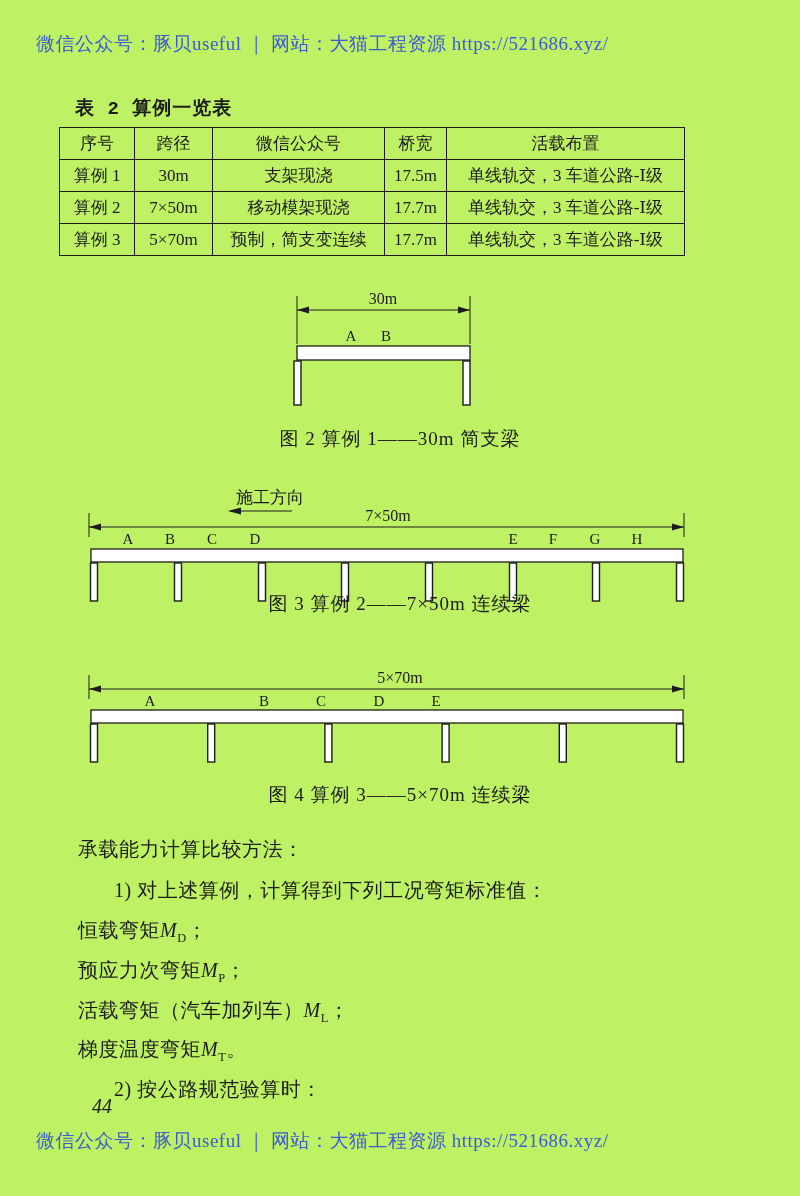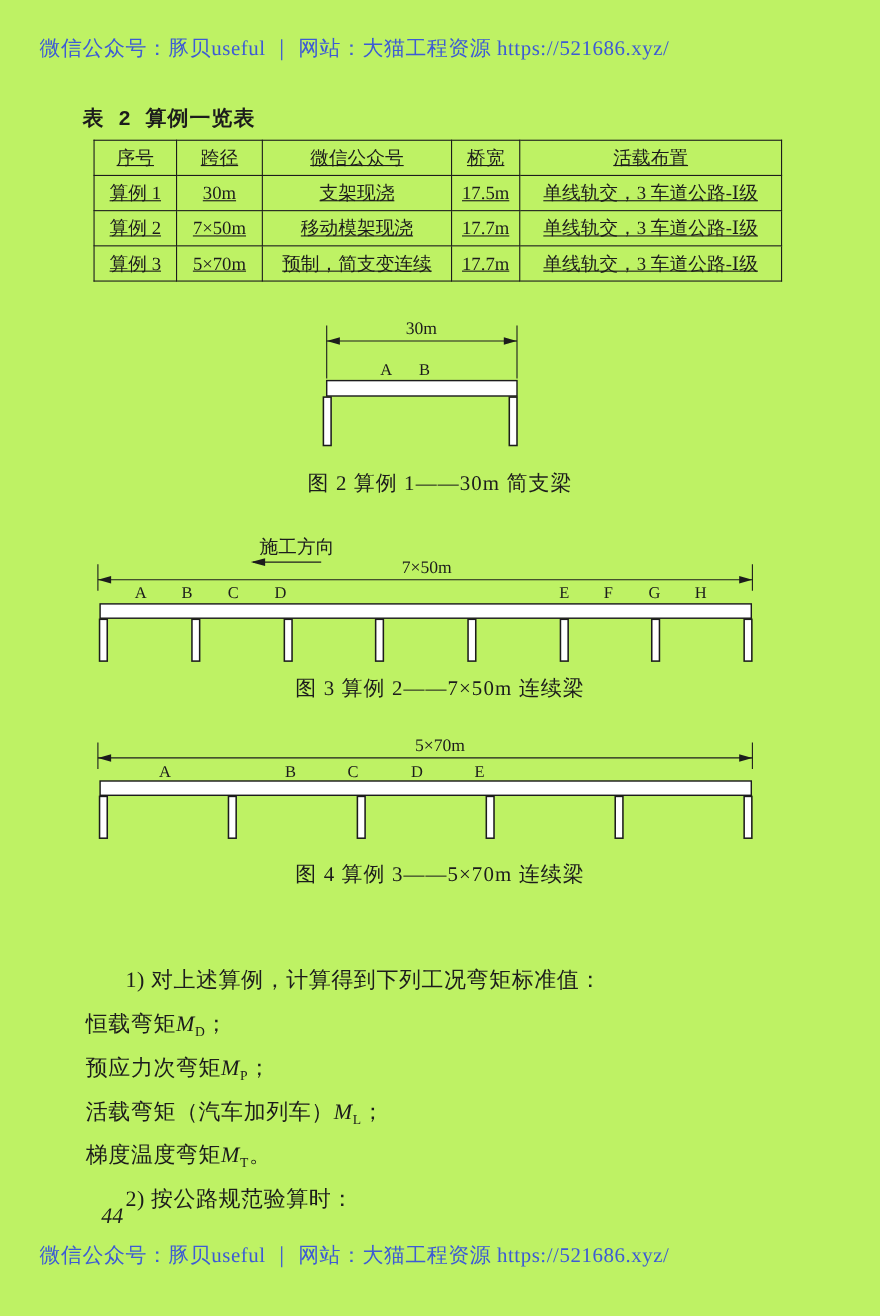--- a/index.html
+++ b/index.html
@@ -11,22 +11,22 @@
     position:absolute; left:36px; white-space:nowrap;
     font-size:19px; letter-spacing:0.5px; color:#3d5bd5;
   }
   .wm-top { top:31px; }
   .wm-bottom { top:1128px; }
   .tbl-title {
     position:absolute; left:75px; top:95px; width:625px;
     text-align:left; font-weight:bold; font-size:19px; letter-spacing:1px;font-family:Liberation Mono, monospace;
   }
   table.examples {
-    position:absolute; left:85px; top:127px; width:625px;
-    border-collapse:collapse; table-layout:fixed;text-decoration:underline;
+    position:absolute; left:59px; top:127px; width:625px;
+    border-collapse:collapse; table-layout:fixed;
   }
   table.examples th, table.examples td {
     border:1.6px solid #1c1c1c; height:31px; padding:0 3px;
     font-size:17px; font-weight:normal; text-align:center; vertical-align:middle;
     white-space:nowrap; overflow:hidden;
   }
   .fig-svg { position:absolute; left:0; }
   .fig-svg text { fill:#1c1c1c; font-family:"Liberation Serif","DejaVu Serif",serif; }
   .fig-caption {
     position:absolute; left:0; width:800px; text-align:center;
@@ -139,21 +139,21 @@
       <rect x="90.5" y="80" width="7" height="38"></rect>
       <rect x="174.5" y="80" width="7" height="38"></rect>
       <rect x="258.5" y="80" width="7" height="38"></rect>
       <rect x="341.5" y="80" width="7" height="38"></rect>
       <rect x="425.5" y="80" width="7" height="38"></rect>
       <rect x="509.5" y="80" width="7" height="38"></rect>
       <rect x="592.5" y="80" width="7" height="38"></rect>
       <rect x="676.5" y="80" width="7" height="38"></rect>
     </g>
   </svg>
-  <div class="fig-caption" style="top:613px;font-family:Liberation Serif, serif;">图 3  算例 2——7×50m 连续梁</div>
+  <div class="fig-caption" style="top:591px;font-family:Liberation Serif, serif;">图 3  算例 2——7×50m 连续梁</div>
 
   <svg class="fig-svg" style="top:663px;" width="800" height="115" viewBox="0 0 800 115">
     <text x="400" y="20" text-anchor="middle" font-size="16">5×70m</text>
     <g stroke="#1c1c1c" stroke-width="1">
       <line x1="89" y1="12" x2="89" y2="36"></line>
       <line x1="684" y1="12" x2="684" y2="36"></line>
       <line x1="89" y1="26" x2="684" y2="26"></line>
       <polygon points="89,26 101,22.6 101,29.4" fill="#1c1c1c" stroke="none"></polygon>
       <polygon points="684,26 672,22.6 672,29.4" fill="#1c1c1c" stroke="none"></polygon>
     </g>
@@ -169,20 +169,21 @@
       <rect x="90.5" y="61" width="7" height="38"></rect>
       <rect x="207.7" y="61" width="7" height="38"></rect>
       <rect x="324.9" y="61" width="7" height="38"></rect>
       <rect x="442.1" y="61" width="7" height="38"></rect>
       <rect x="559.3" y="61" width="7" height="38"></rect>
       <rect x="676.5" y="61" width="7" height="38"></rect>
     </g>
   </svg>
   <div class="fig-caption" style="top:782px;">图 4  算例 3——5×70m 连续梁</div>
 
+  <div class="bodyline flush" style="top:836px;">承载能力计算比较方法：</div>
   <div class="bodyline indent" style="top:877px;">1) 对上述算例，计算得到下列工况弯矩标准值：</div>
 
   <div class="bodyline flush" style="top:917px;">
     <span>恒载弯矩</span><span class="msym">M</span><sub>D</sub><span>；</span>
   </div>
   <div class="bodyline flush" style="top:997px;">
     <span>活载弯矩（汽车加列车）</span><span class="msym">M</span><sub>L</sub><span>；</span>
   </div>
   <div class="bodyline flush" style="top:957px;">
     <span>预应力次弯矩</span><span class="msym">M</span><sub>P</sub><span>；</span>

